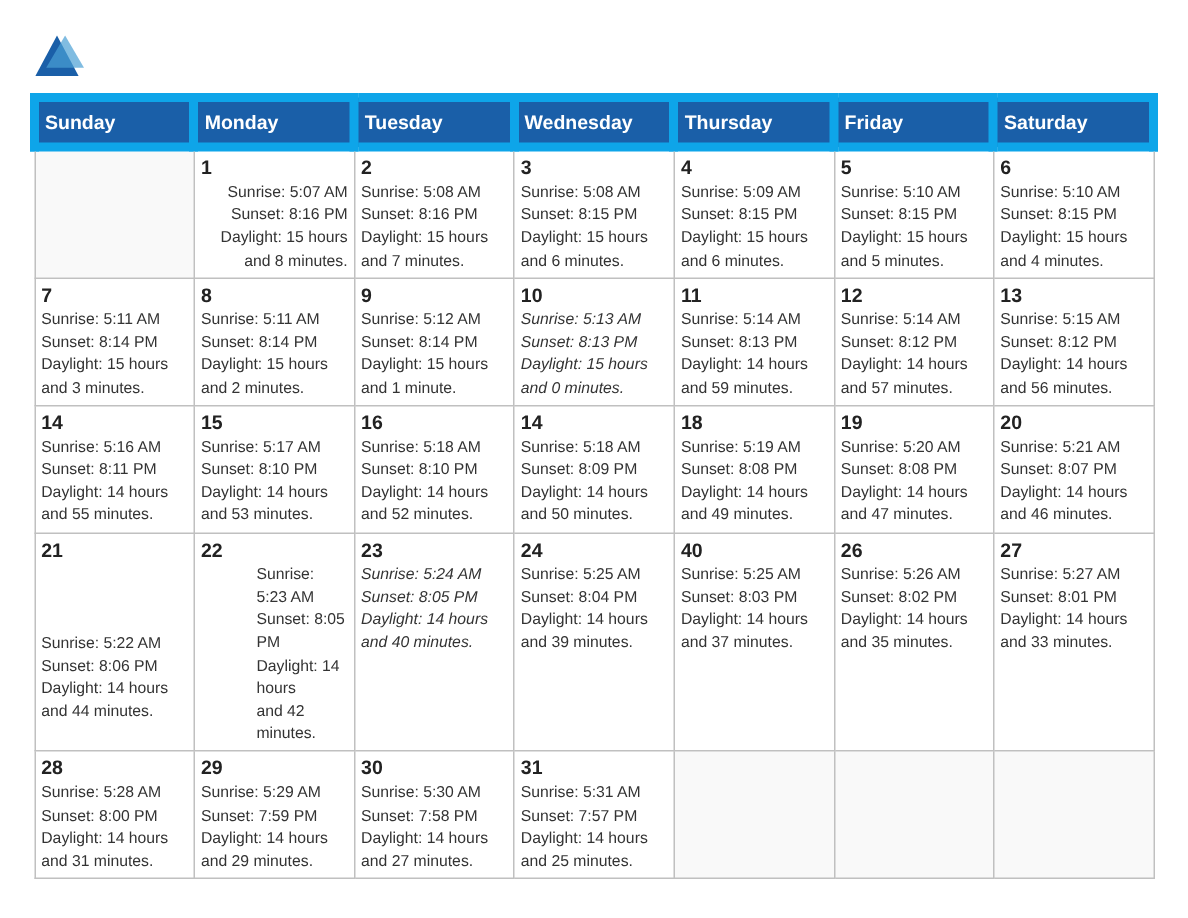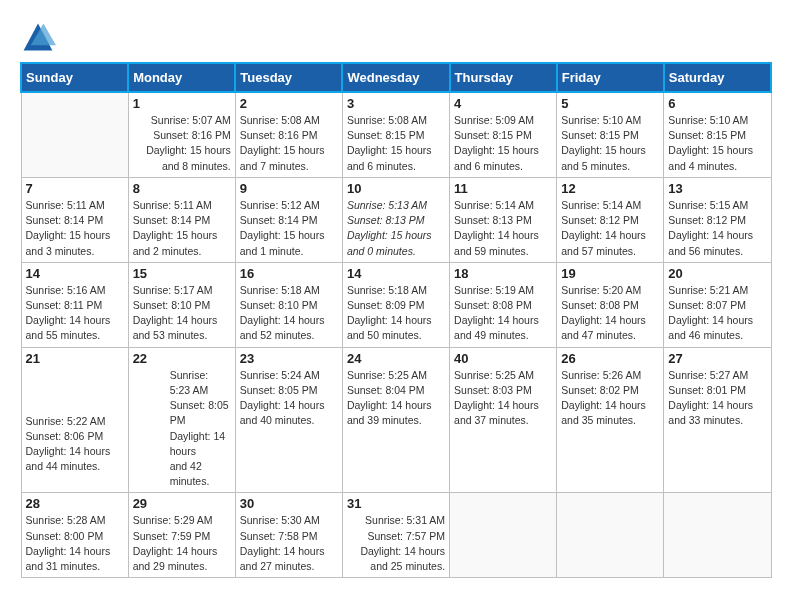--- a/index.html
+++ b/index.html
@@ -49,21 +49,21 @@
       width: 100%;
       border-collapse: collapse;
       font-size: 11px;
     }
     .calendar th {
       background-color: #1a5fa8;
       color: #fff;
       padding: 6px 4px;
       text-align: left;
       font-size: 13px;
-      border: 2px solid #0ea5e9;
+      border: 6px solid #0ea5e9;
     }
     .calendar td {
       border: 1px solid #c0c0c0;
       vertical-align: top;
       padding: 3px 4px;
       width: 107px;
       min-height: 80px;
       background: #fff;
     }
     .calendar td.empty {
@@ -272,21 +272,21 @@
         </td>
         <td>
           <span class="day-number">22</span>
           <div class="day-info" style="white-space: pre-line; margin-left: 37px;">Sunrise: 5:23 AM
 Sunset: 8:05 PM
 Daylight: 14 hours
 and 42 minutes.</div>
         </td>
         <td>
           <span class="day-number">23</span>
-          <div class="day-info" style="white-space: pre-line;">Sunrise: 5:24 AM
+          <div class="day-info" style="white-space: pre-line; font-style: italic;">Sunrise: 5:24 AM
 Sunset: 8:05 PM
 Daylight: 14 hours
 and 40 minutes.</div>
         </td>
         <td>
           <span class="day-number">24</span>
           <div class="day-info" style="white-space: pre-line;">Sunrise: 5:25 AM
 Sunset: 8:04 PM
 Daylight: 14 hours
 and 39 minutes.</div>
@@ -330,21 +330,21 @@
         </td>
         <td>
           <span class="day-number">30</span>
           <div class="day-info" style="white-space: pre-line;">Sunrise: 5:30 AM
 Sunset: 7:58 PM
 Daylight: 14 hours
 and 27 minutes.</div>
         </td>
         <td>
           <span class="day-number">31</span>
-          <div class="day-info" style="white-space: pre-line; text-align: right;">Sunrise: 5:31 AM
+          <div class="day-info" style="white-space: pre-line;">Sunrise: 5:31 AM
 Sunset: 7:57 PM
 Daylight: 14 hours
 and 25 minutes.</div>
         </td>
         <td class="empty"></td>
         <td class="empty"></td>
         <td class="empty"></td>
       </tr>
     </tbody>
 </table>

